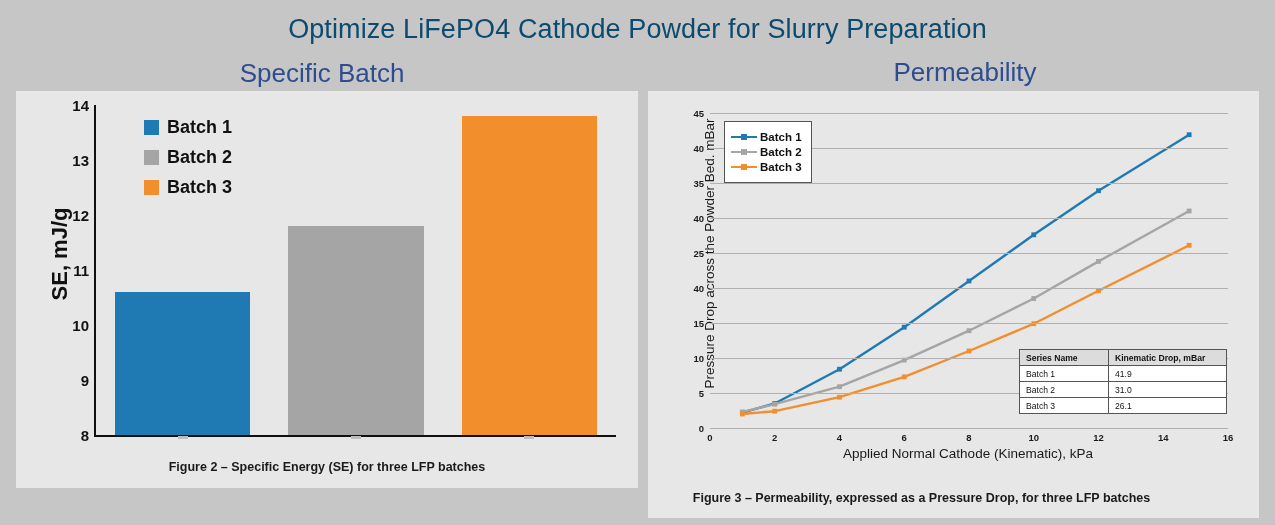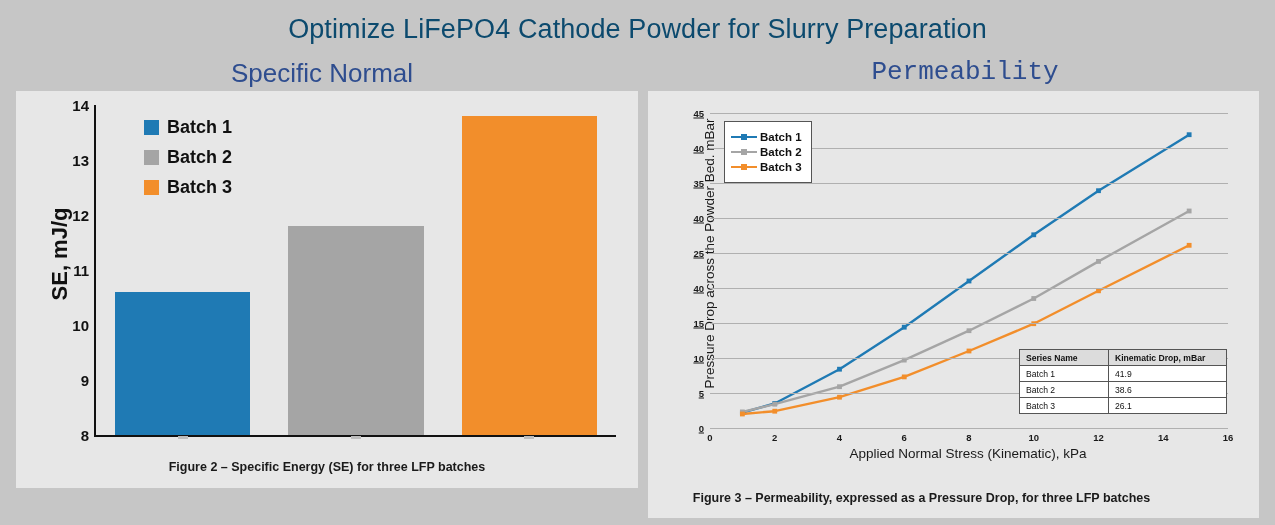--- a/index.html
+++ b/index.html
@@ -32,21 +32,21 @@
     white-space: nowrap;
   }
   .section-title {
     position: absolute;
     font-size: 26px;
     color: #2e4d8f;
     white-space: nowrap;
     text-align: center;
   }
   #section-title-left { left: 160px; top: 58px; width: 324px; }
-  #section-title-right { left: 830px; top: 57px; width: 270px; font-family: Liberation Mono, monospace; }
+  #section-title-right { left: 830px; top: 57px; width: 270px; }
 
   
   .panel {
     position: absolute;
     background: #e7e7e7;
   }
   #panel-left  { left: 16px;  top: 91px;  width: 622px; height: 397px; }
   #panel-right { left: 648px; top: 91px;  width: 611px; height: 427px; }
 
   .caption {
@@ -178,21 +178,20 @@
   }
   .line-ytick {
     position: absolute;
     right: 100%;
     margin-right: 6px;
     transform: translateY(-50%);
     font-size: 9.5px;
     font-weight: bold;
     color: #1a1a1a;
     white-space: nowrap;
-    text-decoration: underline;
   }
   .line-xtick {
     position: absolute;
     top: 100%;
     margin-top: 4px;
     transform: translateX(-50%);
     font-size: 9.5px;
     font-weight: bold;
     color: #1a1a1a;
     white-space: nowrap;
@@ -263,21 +262,21 @@
   .data-table td.series-col { width: 76px; }
   .data-table td.value-col  { width: 105px; }
 </style>
 </head>
 <body>
 
 <div id="slide">
 
   <div class="main-title">Optimize LiFePO4 Cathode Powder for Slurry Preparation</div>
 
-  <div class="section-title" id="section-title-left">Specific Normal</div>
+  <div class="section-title" id="section-title-left">Specific Batch</div>
   <div class="section-title" id="section-title-right">Permeability</div>
 
   <div class="panel" id="panel-left"></div>
   <div class="panel" id="panel-right"></div>
 
   <div id="bar-chart">
     <div class="bar-ylabel">SE, mJ/g</div>
     <div class="bar-plot" id="bar-plot">
         <div class="bar-ytick" style="top: 330px;">8</div>
         <div class="bar-ytick" style="top: 275px;">9</div>
@@ -366,21 +365,21 @@
         <div class="line-xtick" style="left: 0px;">0</div>
         <div class="line-xtick" style="left: 64.75px;">2</div>
         <div class="line-xtick" style="left: 129.5px;">4</div>
         <div class="line-xtick" style="left: 194.25px;">6</div>
         <div class="line-xtick" style="left: 259px;">8</div>
         <div class="line-xtick" style="left: 323.75px;">10</div>
         <div class="line-xtick" style="left: 388.5px;">12</div>
         <div class="line-xtick" style="left: 453.25px;">14</div>
         <div class="line-xtick" style="left: 518px;">16</div>
       </div>
-    <div class="line-xlabel">Applied Normal Stress (Kinematic), kPa</div>
+    <div class="line-xlabel">Applied Normal Cathode (Kinematic), kPa</div>
     <div class="line-legend" id="line-legend">
         <div class="line-legend-row">
           <span class="line-legend-sample">
             <span class="seg" style="background: rgb(31, 122, 180);"></span>
             <span class="mk" style="background: rgb(31, 122, 180);"></span>
           </span>
           <span class="line-legend-label">Batch 1</span>
         </div>
         <div class="line-legend-row">
           <span class="line-legend-sample">
@@ -404,21 +403,21 @@
             <th>Kinematic Drop, mBar</th>
           </tr>
         </thead>
         <tbody>
           <tr>
             <td class="series-col">Batch 1</td>
             <td class="value-col">41.9</td>
           </tr>
           <tr>
             <td class="series-col">Batch 2</td>
-            <td class="value-col">38.6</td>
+            <td class="value-col">31.0</td>
           </tr>
           <tr>
             <td class="series-col">Batch 3</td>
             <td class="value-col">26.1</td>
           </tr>
         </tbody>
       </table>
   </div>
 
   <div class="caption" id="caption-right">Figure 3 – Permeability, expressed as a Pressure Drop, for three LFP batches</div>

